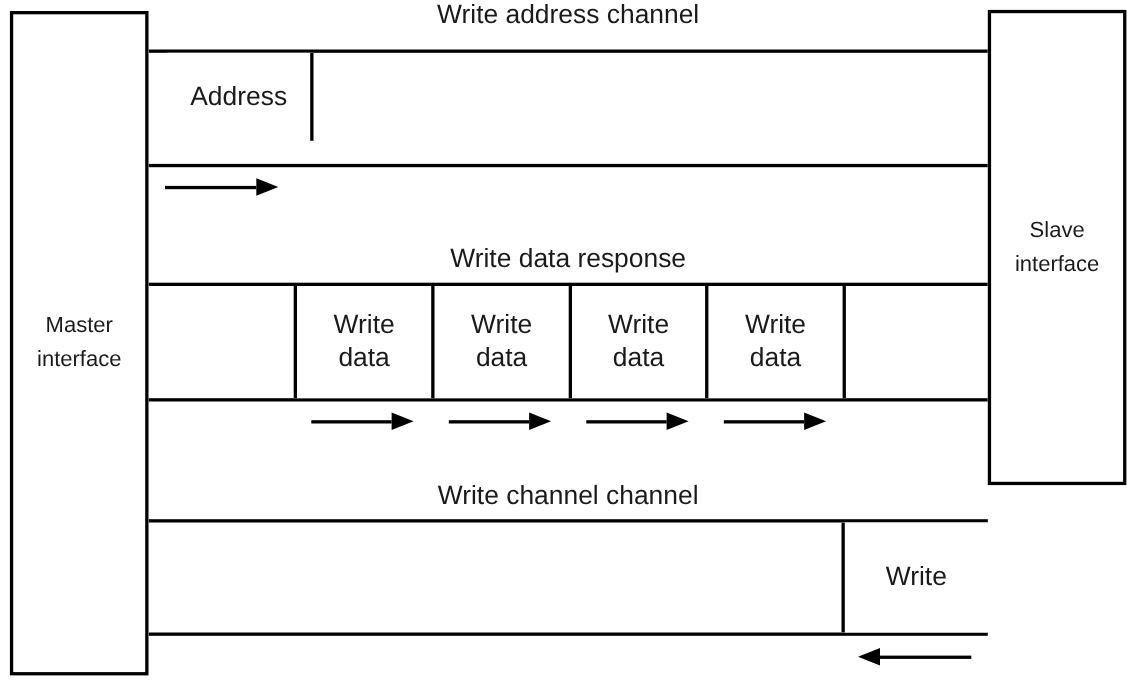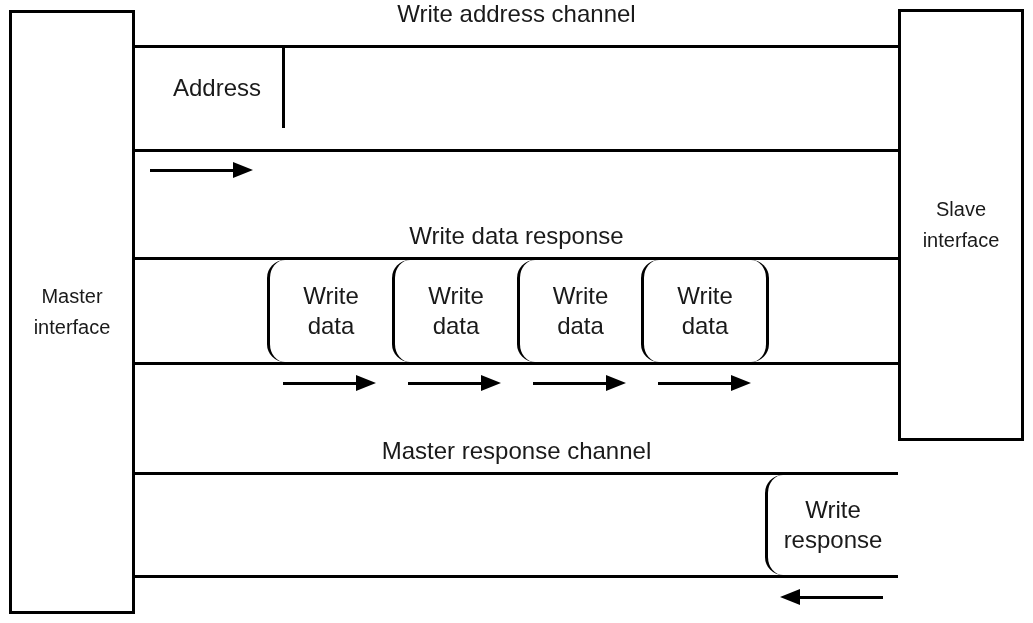--- a/index.html
+++ b/index.html
@@ -46,21 +46,21 @@
     flex-direction: column;
     align-items: center;
     justify-content: center;
     font-size: 24px;
     line-height: 30px;
     text-align: center;
     background: #ffffff;
     z-index: 2;
   }
   .cell-border-right { border-right: 3px solid #000000; }
-  .cell-border-left  { border-left: 3px solid #000000; border-radius: 18px; }
+  .cell-border-left  { border-left: 3px solid #000000; }
 
   
   .channel-title {
     left: 135px;
     width: 763px;
     text-align: center;
     font-size: 24px;
     line-height: 28px;
     z-index: 2;
   }
@@ -145,27 +145,26 @@
   </div>
   <div class="abs arrow" style="left:533px; top:374px; width:93px;">
     <div class="shaft"></div>
     <div class="head-right"></div>
   </div>
   <div class="abs arrow" style="left:658px; top:374px; width:93px;">
     <div class="shaft"></div>
     <div class="head-right"></div>
   </div>
 
-  <div class="abs channel-title" style="top:437px;">Master response channel</div>
+  <div class="abs channel-title" style="top:437px;">Write channel channel</div>
 
   <div class="abs band" style="left:135px; top:472px; width:763px; height:106px;"></div>
 
   <div class="abs cell cell-border-left" style="left:765px; top:475px; width:133px; height:100px;">
     <span>Write</span>
-    <span>response</span>
   </div>
 
   <div class="abs arrow" style="left:780px; top:588px; width:103px;">
     <div class="head-left"></div>
     <div class="shaft"></div>
   </div>
 
 </div>
 
 </body></html>

